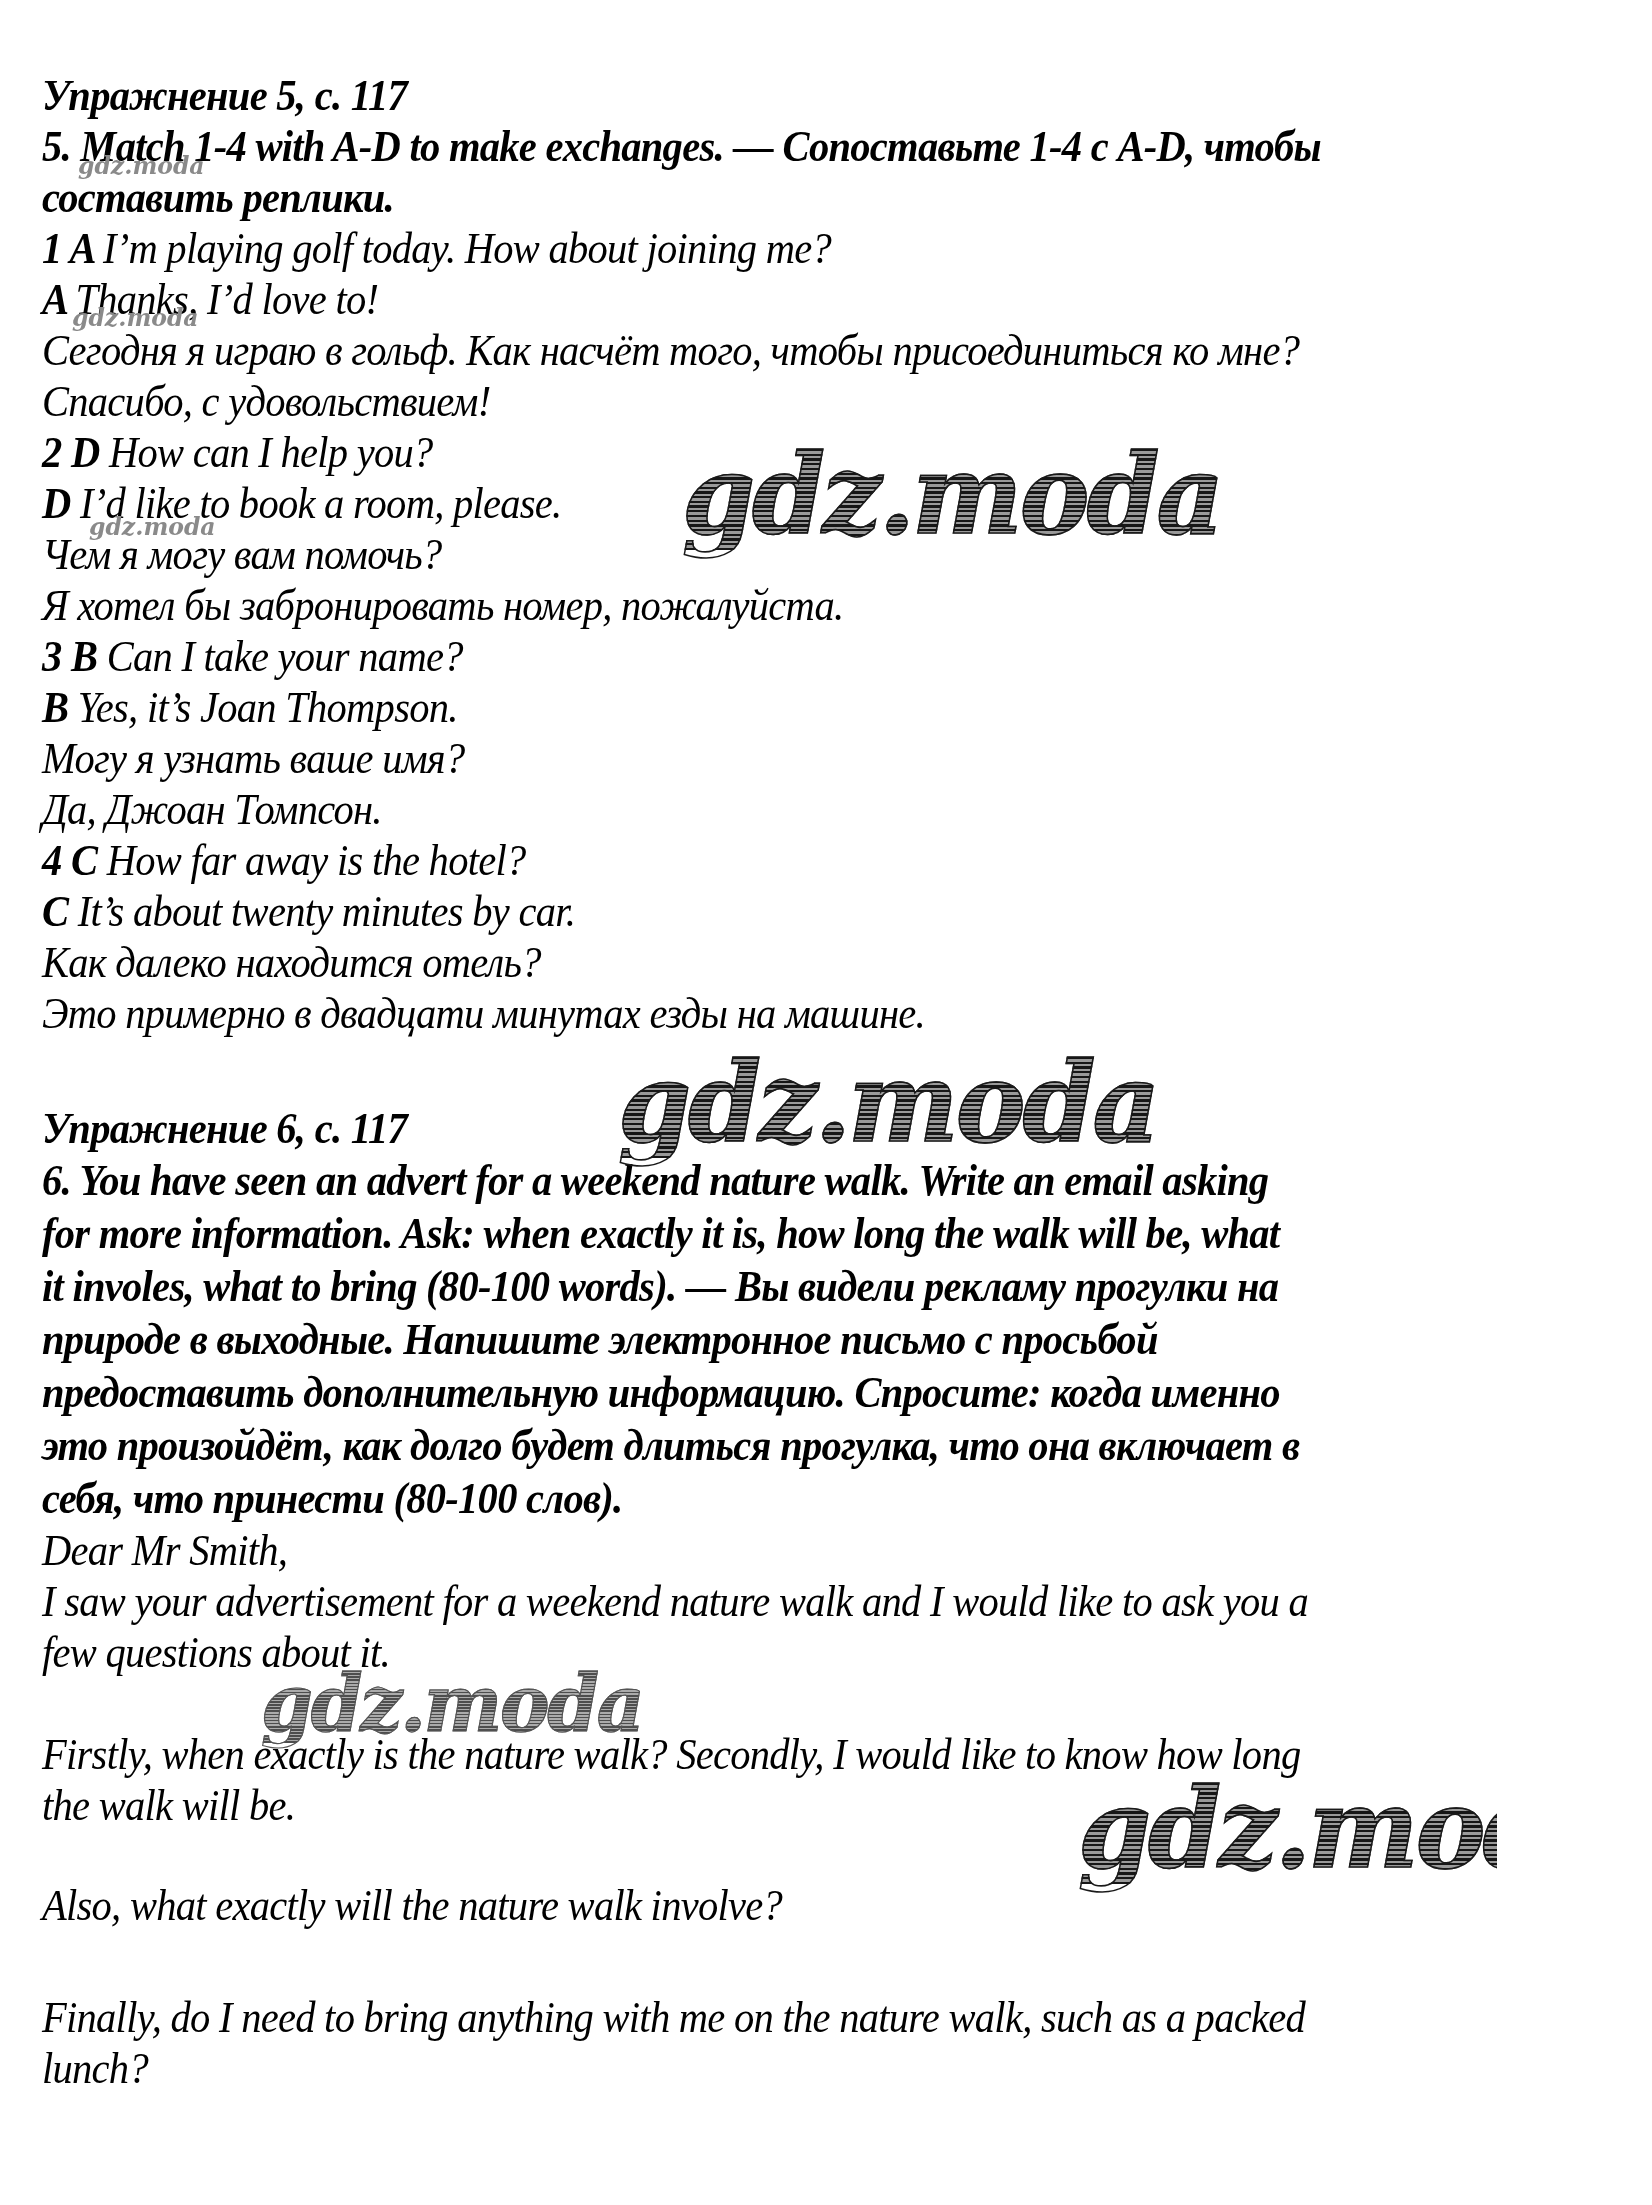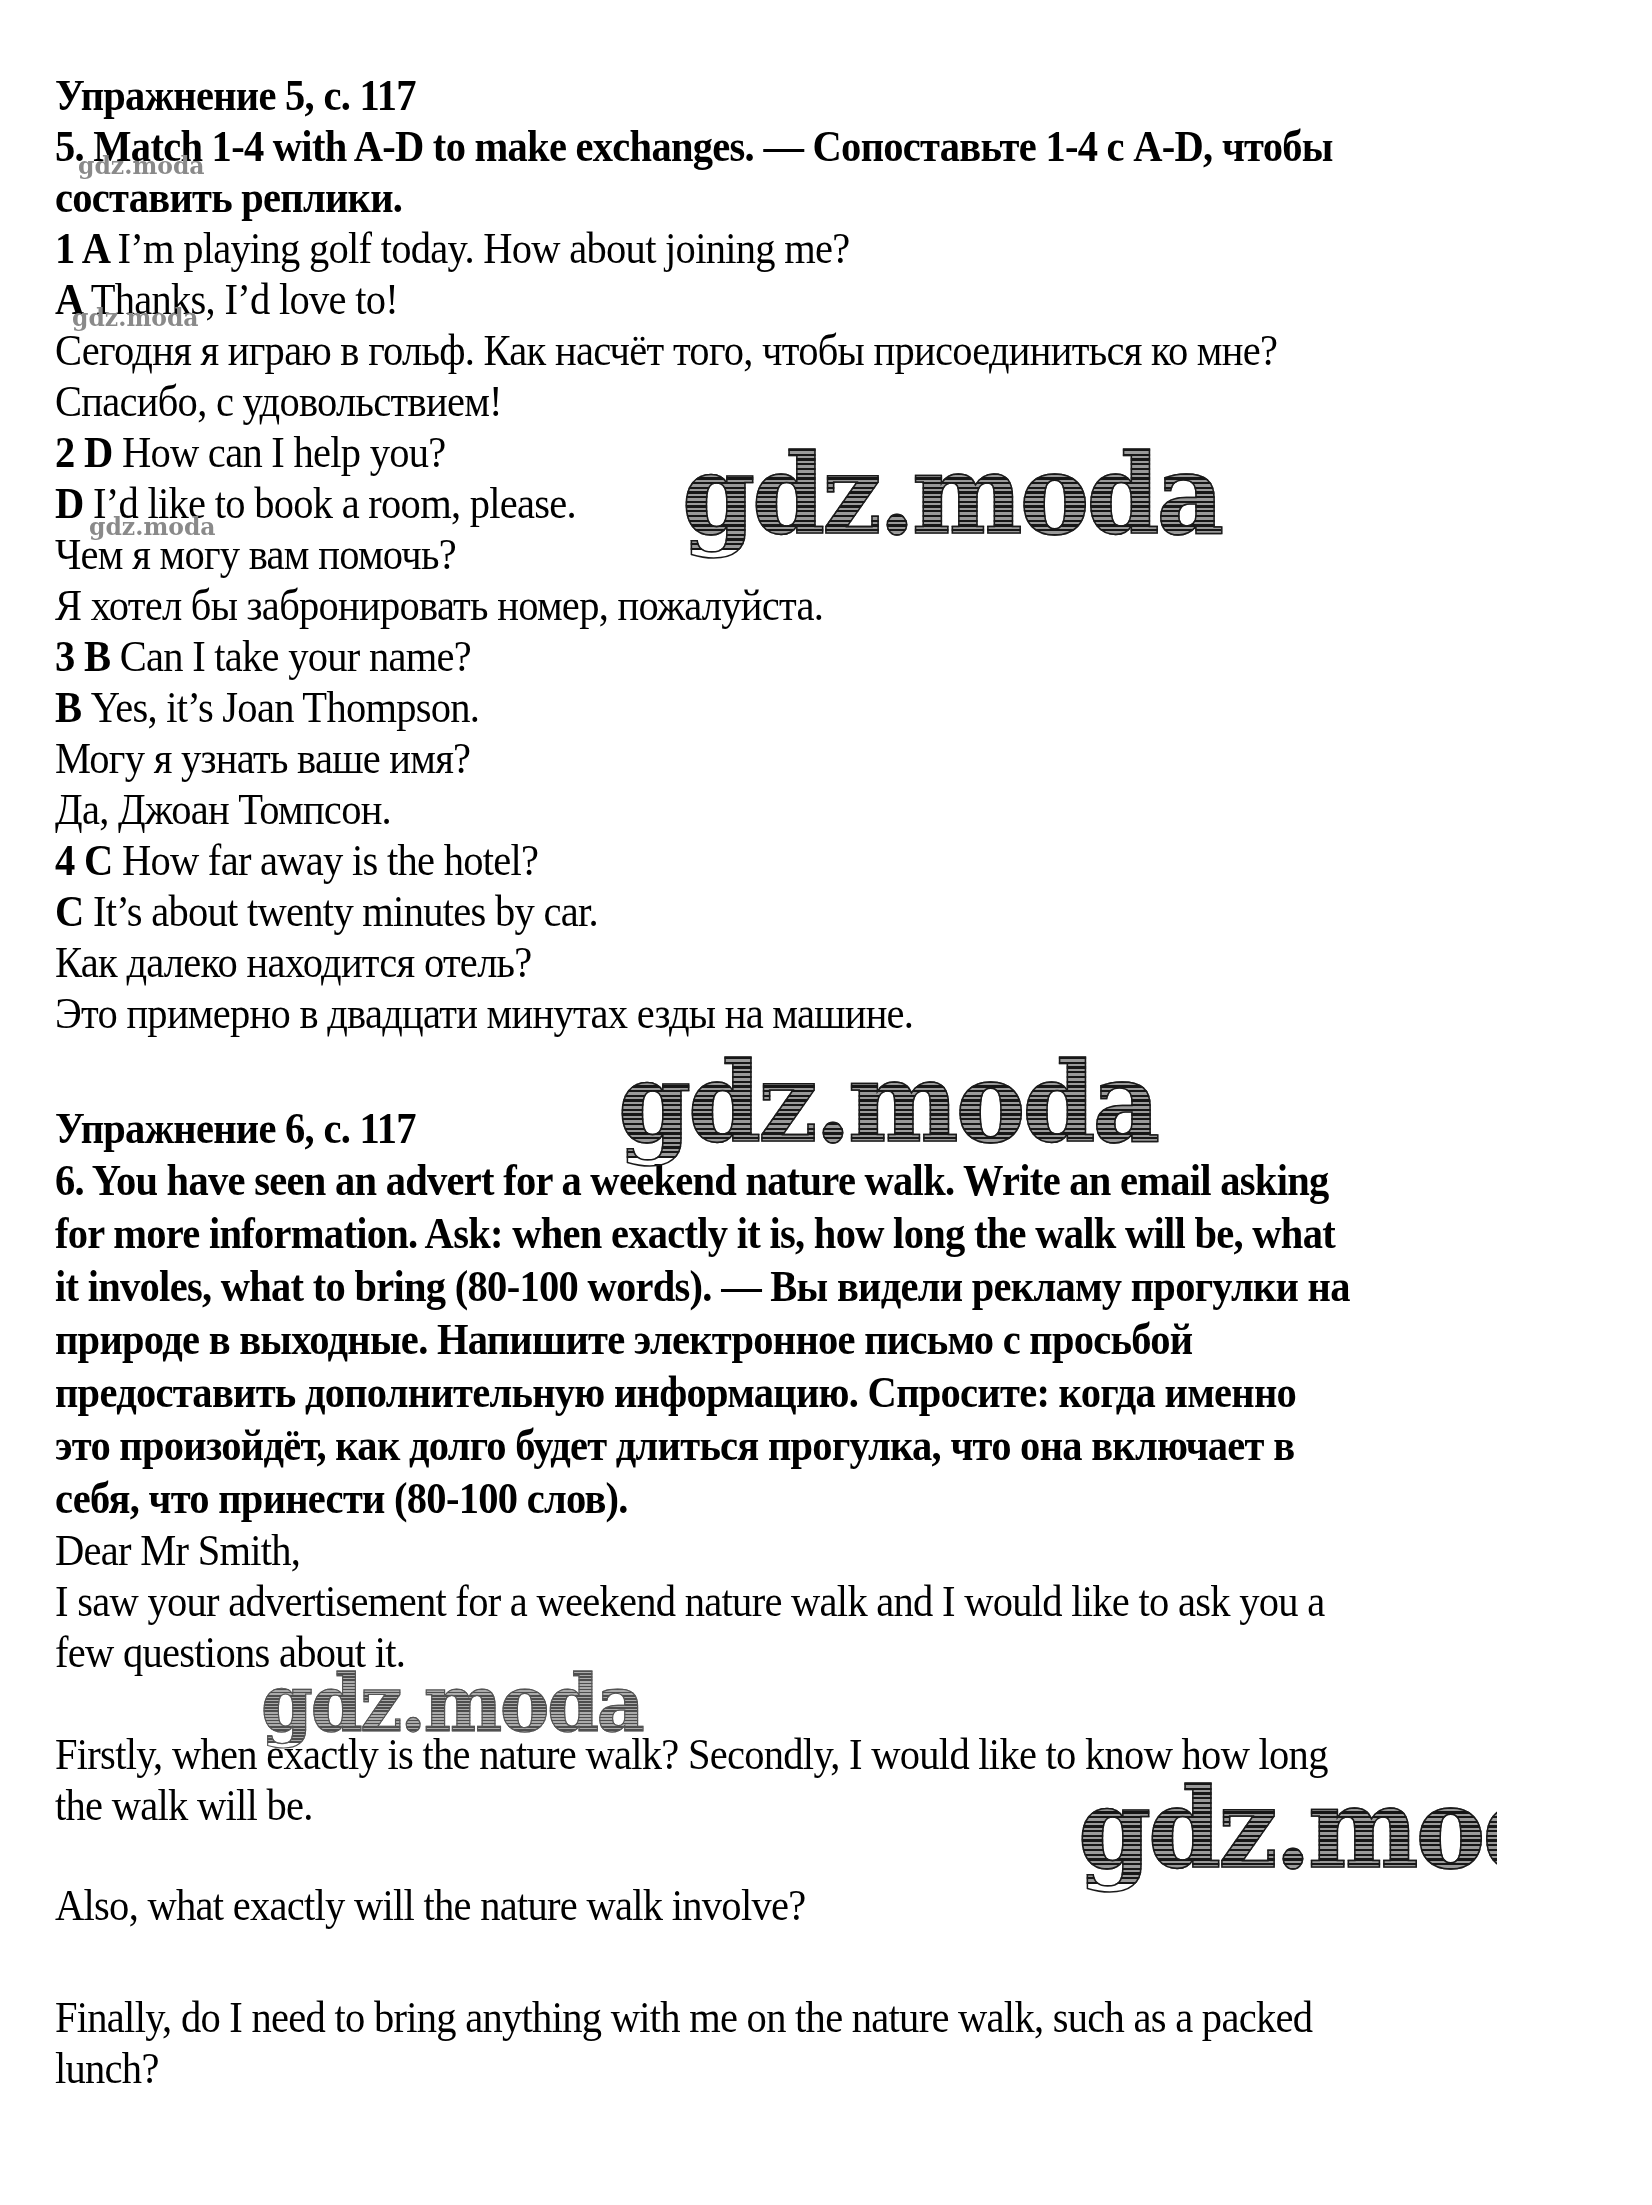--- a/index.html
+++ b/index.html
@@ -1,27 +1,28 @@
 <!DOCTYPE html>
 <html style="font-size:12.5px"><head>
 <meta charset="utf-8">
 <style>
   html,body{margin:0;padding:0;background:#ffffff;}
   .page{
     position:relative;
     width:1497px;
     height:2205px;
     box-sizing:border-box;
-    padding:70px 47px 0 55px;
+    padding:70px 47px 0 42px;
     background:#ffffff;
     color:#000000;
     font-family:"Liberation Serif","DejaVu Serif",serif;
     font-size:45px;
     line-height:51px;
     overflow:hidden;
+    font-style:italic;
   }
   .line{
     margin:0;
     white-space:nowrap;
     letter-spacing:-0.8px;
     transform:scaleX(0.9);
     transform-origin:0 50%;
   }
   .bold{font-weight:bold;}
   .task6 .line{line-height:53px;}

